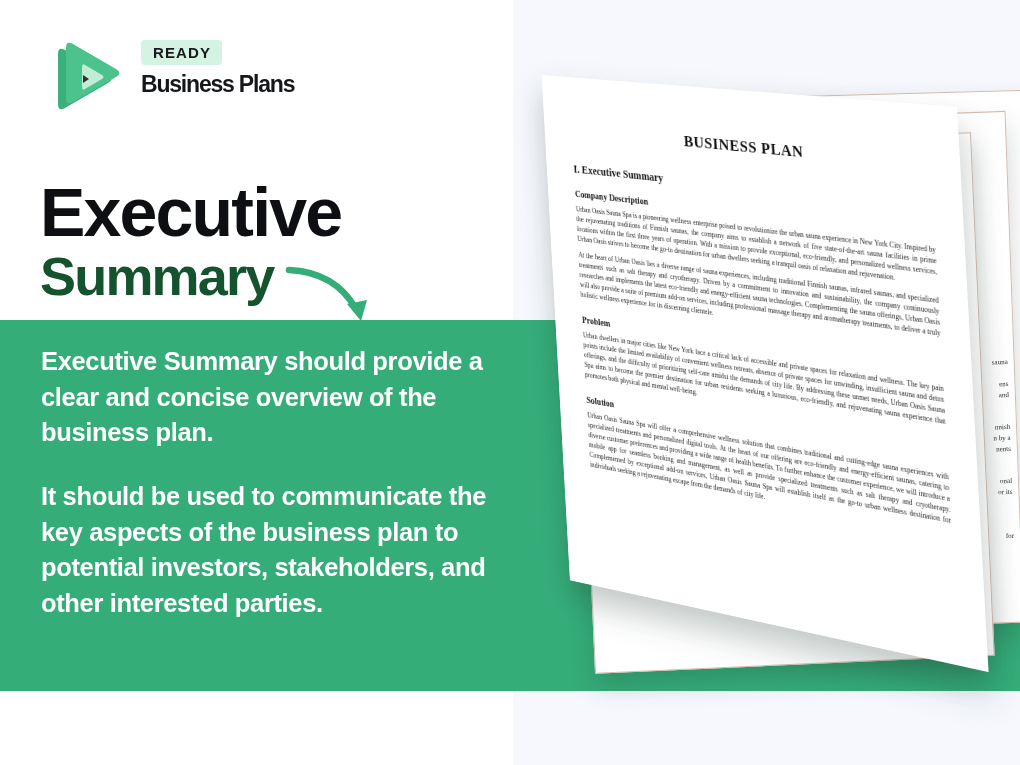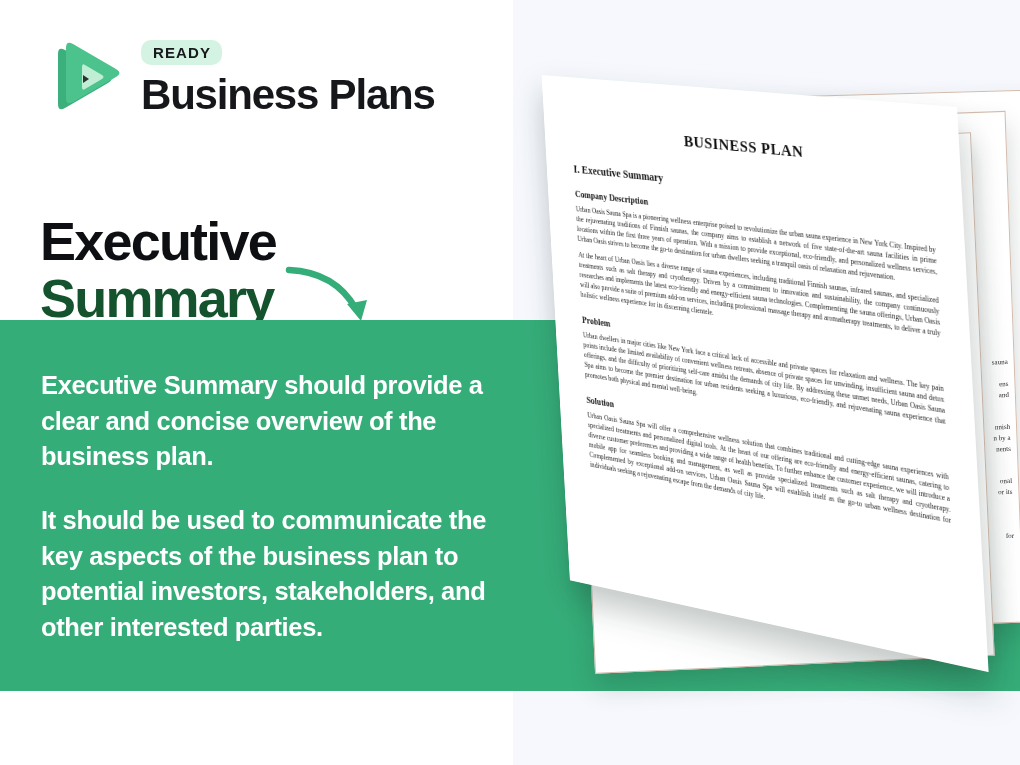--- a/index.html
+++ b/index.html
@@ -31,47 +31,47 @@
   .brand-block { position:absolute; left:103px; top:4px; }
 
   .ready-badge {
     display:inline-block;
     background:#d4f3e2;
     color:#17191c;
     font-size:15px;
     font-weight:bold;
     letter-spacing:1.1px;
     padding:4px 11px 4px 12px;
-    border-radius:10px;
+    border-radius:4px;
   }
   .brand-name {
     display:block;
     margin-top:6px;
-    font-size:42px;
+    font-size:23px;
     font-weight:bold;
     color:#15171a;
     letter-spacing:-1.2px;
     white-space:nowrap;
   }
 
   
   .headline { position:absolute; left:40px; top:178px; }
   .headline .l1 {
-    display:block; font-size:54px; font-weight:bold;
-    color:#0d0f12; letter-spacing:-1.8px; line-height:1.0;margin-top:36px;
+    display:block; font-size:68px; font-weight:bold;
+    color:#0d0f12; letter-spacing:-1.8px; line-height:1.0;
   }
   .headline .l2 {
     display:block; font-size:54px; font-weight:bold;
     color:#14532d; letter-spacing:-1.8px; line-height:1.12;
   }
 
   .arrow-swoosh { position:absolute; left:283px; top:262px; width:105px; height:72px; }
 
   
-  .band-copy { position:absolute; left:41px; top:368px; width:448px; }
+  .band-copy { position:absolute; left:41px; top:344px; width:448px; }
   .band-copy p {
     color:#ffffff;
     font-size:25.5px;
     font-weight:bold;
     line-height:1.40;
     letter-spacing:-0.35px;
   }
   .band-copy p.second { margin-top:28px; }
 
   

